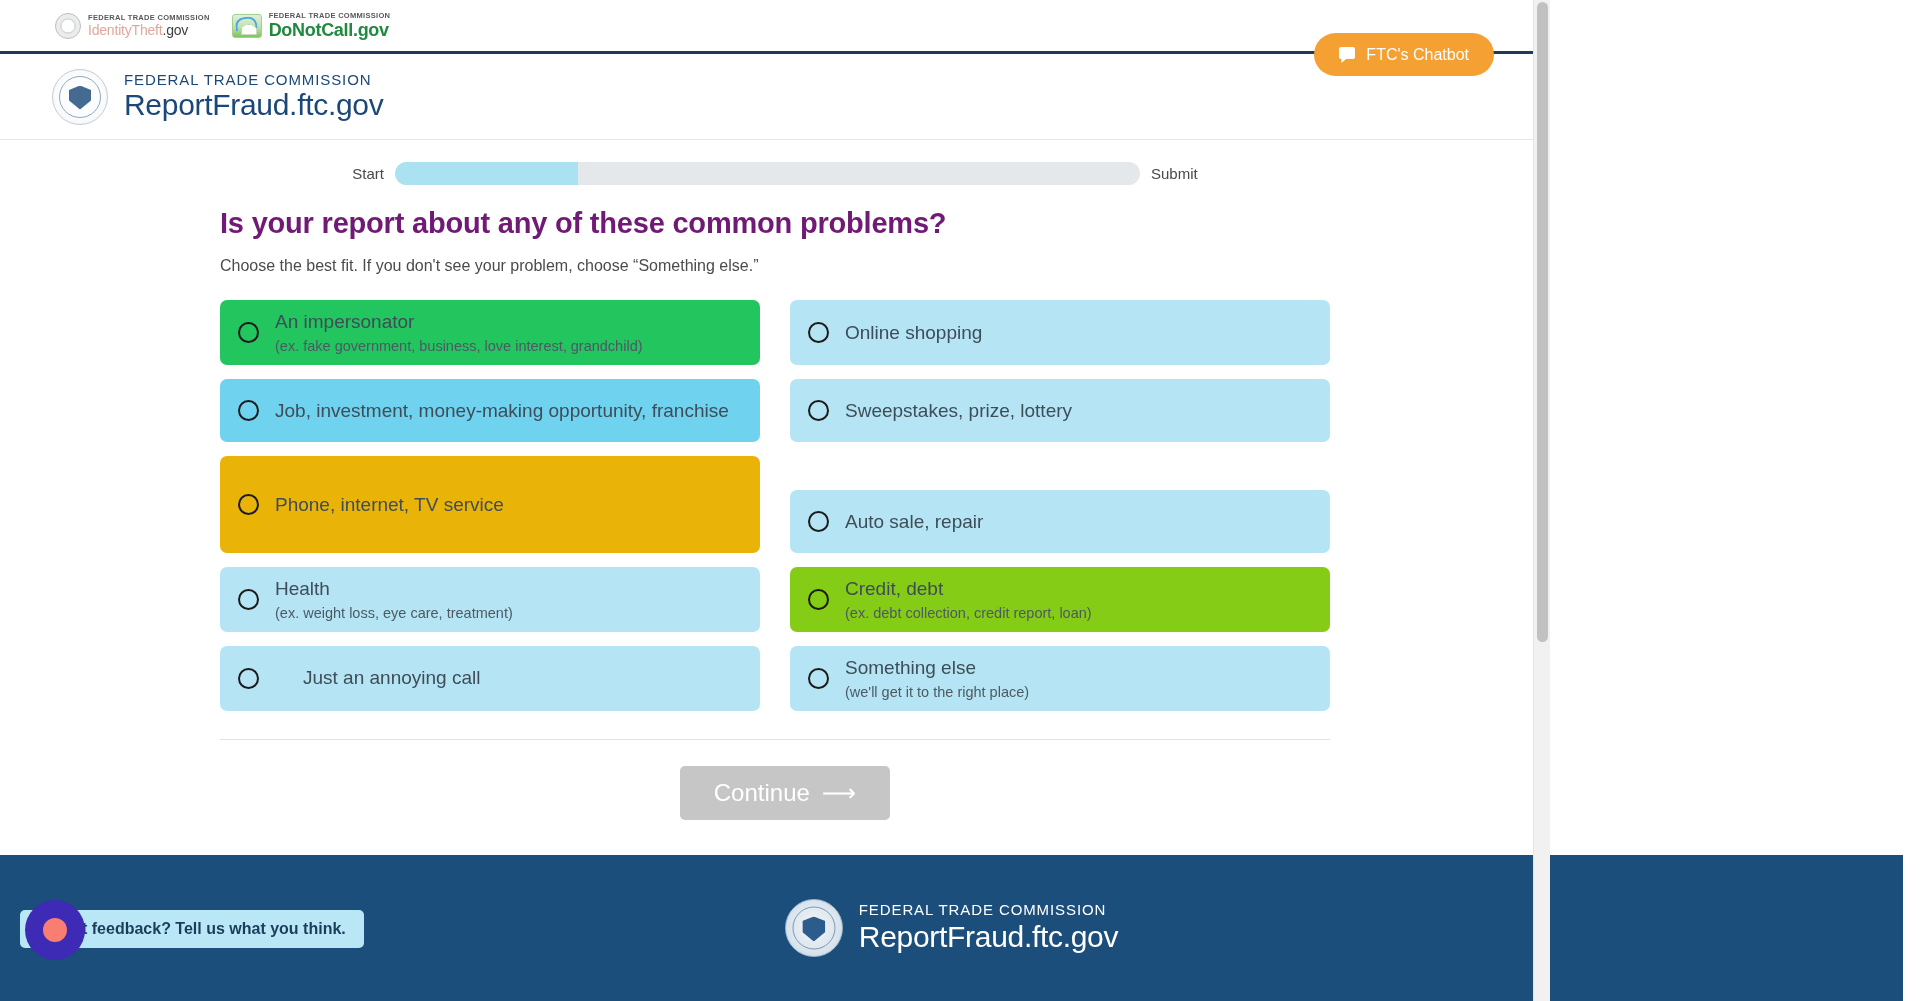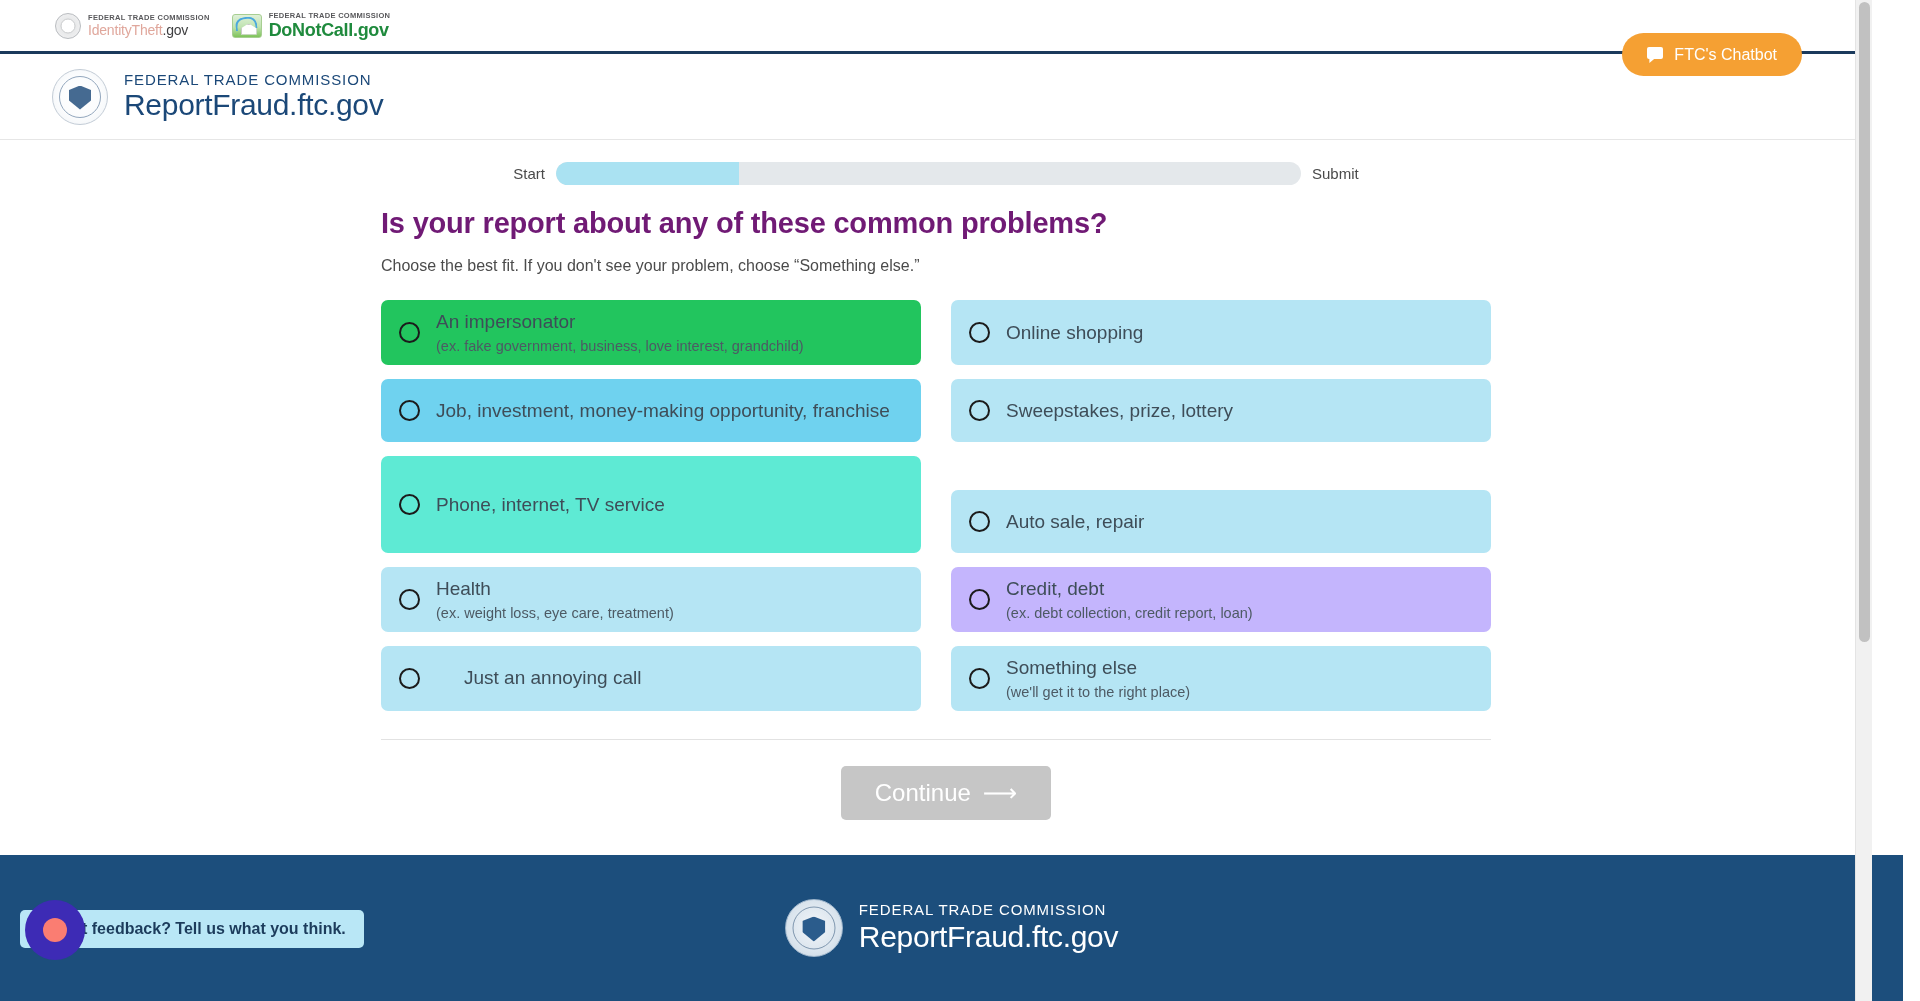--- a/index.html
+++ b/index.html
@@ -7,21 +7,21 @@
   html, body {
     width: 1920px;
     height: 1001px;
     overflow: hidden;
     font-family: "Liberation Sans", sans-serif;
     background: #ffffff;
   }
 
   .page {
     position: relative;
-    width: 1872px;
+    width: 1550px;
     height: 1001px;
     background: #ffffff;
   }
 
   
   .scrollbar-track {
     position: absolute;
     top: 0; right: 0;
     width: 17px; height: 1001px;
     background: #f1f1f1;
@@ -83,21 +83,21 @@
   .dnc-icon::after {
     content: ""; position: absolute; left: 8px; bottom: 2px;
     width: 14px; height: 9px; background: #ffffff;
     clip-path: polygon(50% 0, 100% 45%, 100% 100%, 0 100%, 0 45%);
     border: 1px solid #c9c9c9;
   }
   .dnc-main { font-size: 18px; font-weight: 700; color: #1f8a3d; letter-spacing: -.3px; }
 
   .chatbot-btn {
     position: absolute;
-    right: 70px; top: 33px;
+    right: 56px; top: 33px;
     height: 43px;
     display: flex; align-items: center; gap: 9px;
     background: #f5a033;
     color: #ffffff;
     border: none; border-radius: 22px;
     padding: 0 25px;
     font-size: 16px;
     font-family: "Liberation Sans", sans-serif;
     cursor: pointer;
     white-space: nowrap;
@@ -356,21 +356,21 @@
         </span>
       </button>
 
       <button class="option" style="background: rgb(181, 229, 244);">
         <span class="radio"></span>
         <span class="opt-text">
           <span class="opt-label">Sweepstakes, prize, lottery</span>
         </span>
       </button>
 
-      <button class="option" style="background: #5eead4;">
+      <button class="option" style="background: #eab308;">
         <span class="radio"></span>
         <span class="opt-text">
           <span class="opt-label">Phone, internet, TV service</span>
         </span>
       </button>
 
       <button class="option" style="background: rgb(181, 229, 244); margin-top: 34px;">
         <span class="radio"></span>
         <span class="opt-text">
           <span class="opt-label">Auto sale, repair</span>
@@ -378,21 +378,21 @@
       </button>
 
       <button class="option" style="background: rgb(181, 229, 244);">
         <span class="radio"></span>
         <span class="opt-text">
           <span class="opt-label">Health</span>
           <span class="opt-hint">(ex. weight loss, eye care, treatment)</span>
         </span>
       </button>
 
-      <button class="option" style="background: #c4b5fd;">
+      <button class="option" style="background: #84cc16;">
         <span class="radio"></span>
         <span class="opt-text">
           <span class="opt-label">Credit, debt</span>
           <span class="opt-hint">(ex. debt collection, credit report, loan)</span>
         </span>
       </button>
 
       <button class="option" style="background: rgb(181, 229, 244); gap: 44px;">
         <span class="radio"></span>
         <span class="opt-text">

